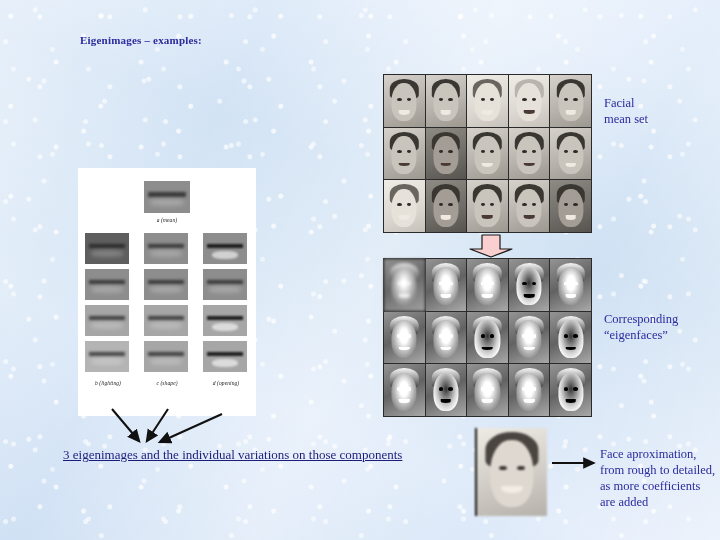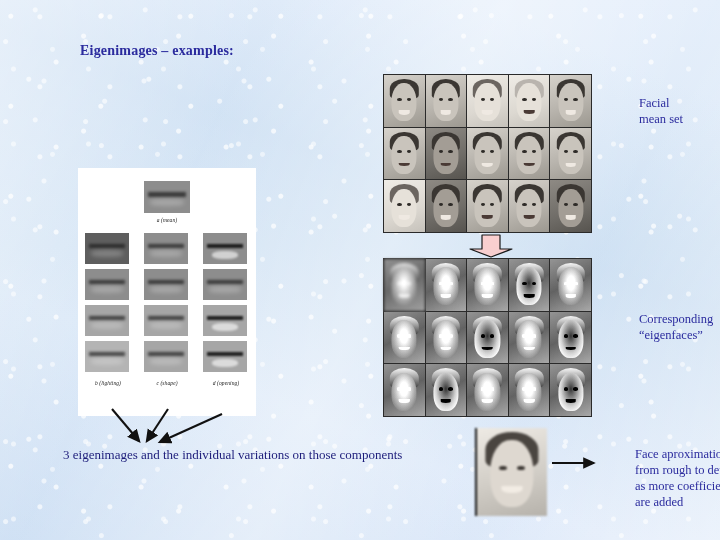--- a/index.html
+++ b/index.html
@@ -60,42 +60,42 @@
     line-height: 1.1;
   }
   .bullet-dot {
     width: 9px;
     height: 9px;
     border-radius: 50%;
     background: #2b2b9e;
     flex: 0 0 auto;
   }
   .subtitle-line {
-    margin-top: 17px;
-    font-size: 14px;
+    margin-top: 8px;
+    font-size: 11px;
     font-weight: bold;
     letter-spacing: 0.2px;
     color: #2b2b9e;
   }
 
   
   .side-label {
     position: absolute;
     color: #2b2b9e;
     font-size: 12.5px;
     line-height: 1.28;
-    margin-left: 35px;
   }
 
   
   .caption {
     position: absolute;
     color: #1c1c7a;
     font-size: 13px;
     white-space: nowrap;
+    text-decoration: underline;
   }
 
   
   .mouth-panel {
     position: absolute;
     left: 78px;
     top: 168px;
     width: 178px;
     height: 248px;
     background: #ffffff;

